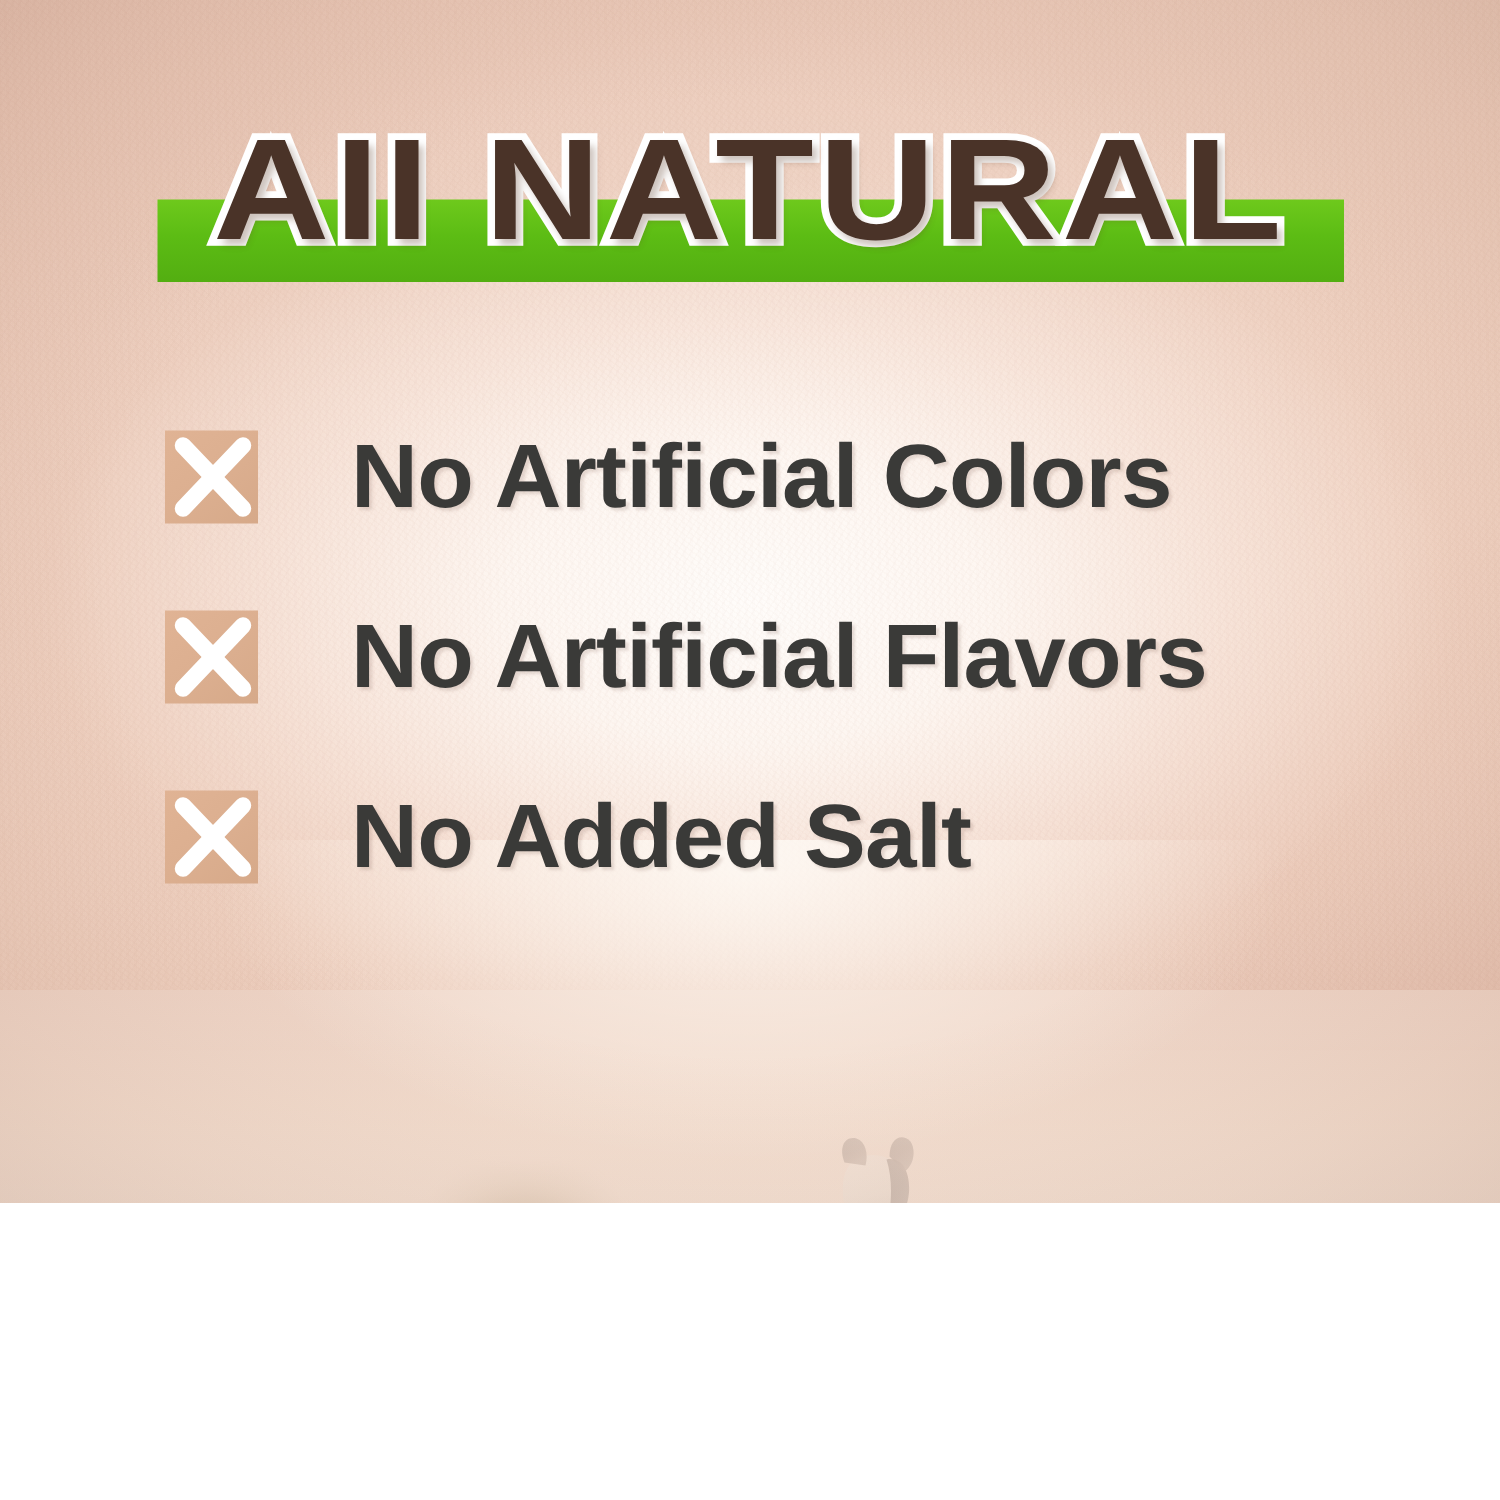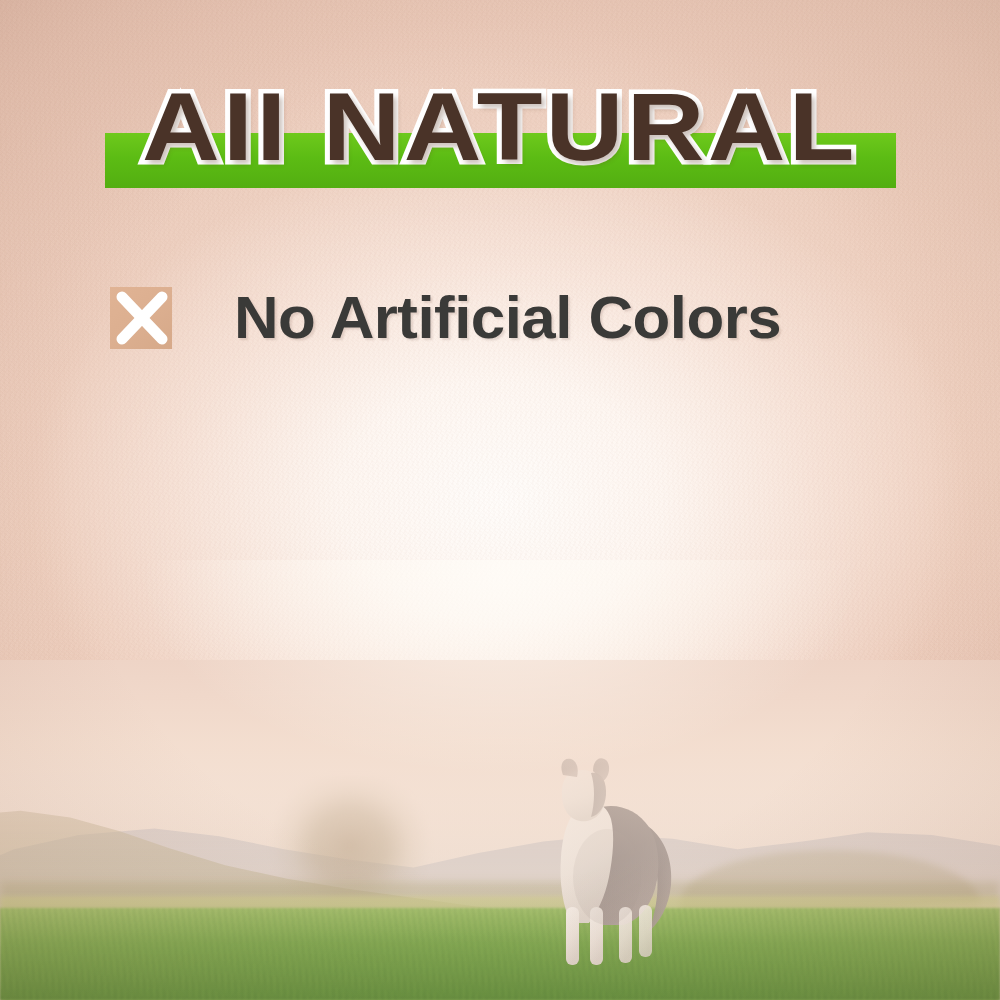--- a/index.html
+++ b/index.html
@@ -6,21 +6,21 @@
   html, body {
     margin: 0;
     padding: 0;
     background: #ffffff;
   }
   * { box-sizing: border-box; }
 
   .poster {
     position: relative;
     width: 1000px;
-    height: 1000px;
+    height: 802px;
     overflow: hidden;
     font-family: "Liberation Sans", sans-serif;
     background-color: #e9cbbb;
   }
 
   
   .bg-base {
     position: absolute;
     inset: 0;
     background:
@@ -341,17 +341,35 @@
     <div class="row">
       <div class="xbox">
         <svg viewBox="0 0 62 62" xmlns="http://www.w3.org/2000/svg" aria-hidden="true">
           <path d="M12 10 L52 52" stroke="#ffffff" stroke-width="11" stroke-linecap="round" fill="none"></path>
           <path d="M52 10 L12 52" stroke="#ffffff" stroke-width="11" stroke-linecap="round" fill="none"></path>
         </svg>
       </div>
       <div class="row-label">No Artificial Colors</div>
     </div>
 
-
-
+    <div class="row">
+      <div class="xbox">
+        <svg viewBox="0 0 62 62" xmlns="http://www.w3.org/2000/svg" aria-hidden="true">
+          <path d="M12 10 L52 52" stroke="#ffffff" stroke-width="11" stroke-linecap="round" fill="none"></path>
+          <path d="M52 10 L12 52" stroke="#ffffff" stroke-width="11" stroke-linecap="round" fill="none"></path>
+        </svg>
+      </div>
+      <div class="row-label">No Artificial Flavors</div>
+    </div>
+
+
+    <div class="row">
+      <div class="xbox">
+        <svg viewBox="0 0 62 62" xmlns="http://www.w3.org/2000/svg" aria-hidden="true">
+          <path d="M12 10 L52 52" stroke="#ffffff" stroke-width="11" stroke-linecap="round" fill="none"></path>
+          <path d="M52 10 L12 52" stroke="#ffffff" stroke-width="11" stroke-linecap="round" fill="none"></path>
+        </svg>
+      </div>
+      <div class="row-label">No Added Salt</div>
+    </div>
 
   </div>
 </div>
 
 </body></html>

